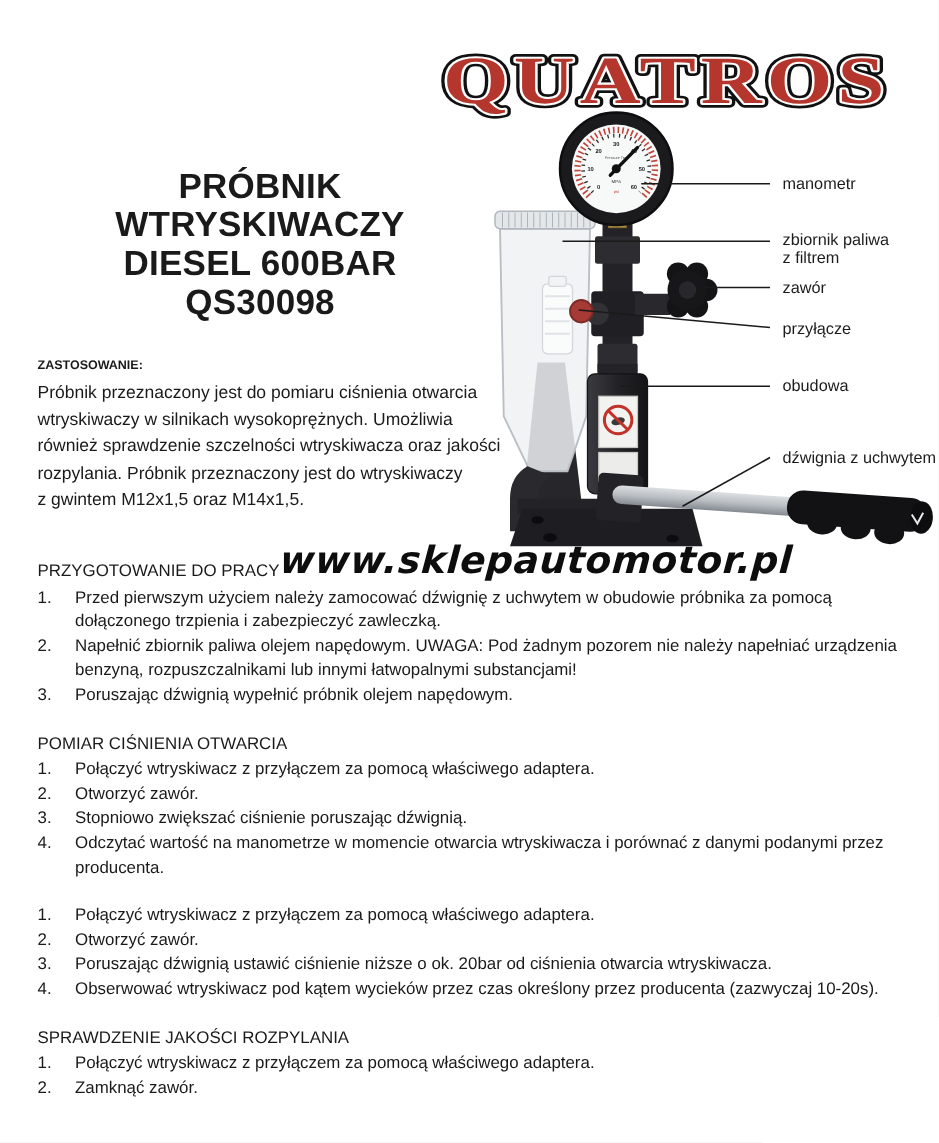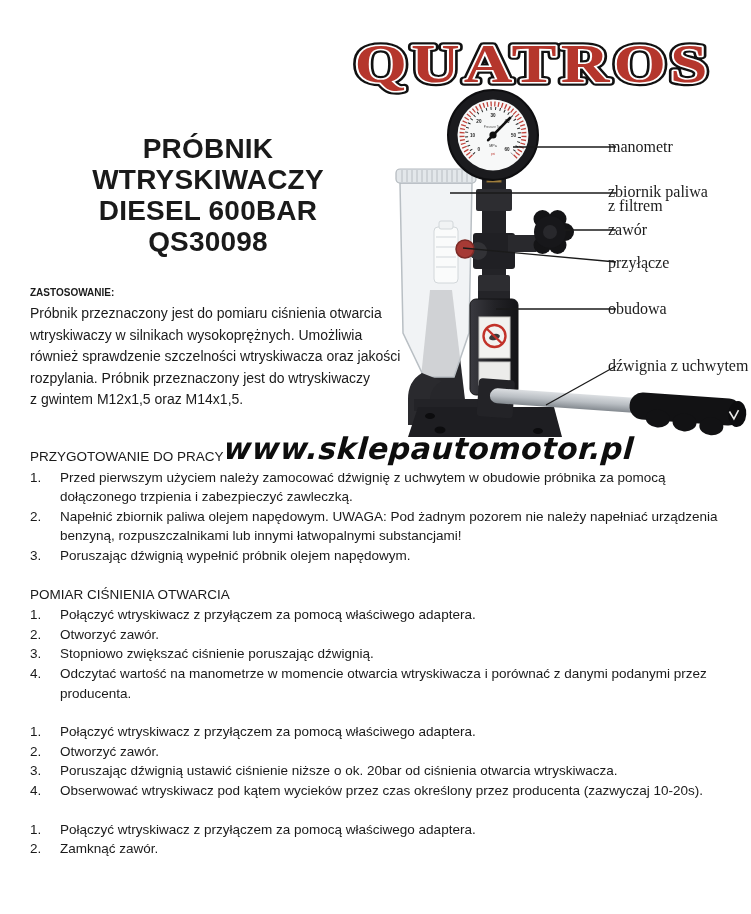--- a/index.html
+++ b/index.html
@@ -9,22 +9,22 @@
   
   .logo-wrap{position:absolute;left:0;right:3px;top:22px;display:flex;justify-content:flex-end;}
 
   
   .title-block{position:absolute;left:28px;top:133px;width:360px;text-align:center;}
   .title-line{font-size:28px;font-weight:bold;line-height:31px;letter-spacing:0.2px;}
 
   
   .figure{position:absolute;left:378px;top:85px;width:373px;height:368px;}
   .figure svg{position:absolute;left:0;top:0;}
-  .fig-label{position:absolute;left:230px;font-size:16px;line-height:14px;color:#1c1c1c;
-             white-space:pre-line;font-family:Liberation Serif, serif;}
+  .fig-label{position:absolute;left:248px;font-size:13px;line-height:14px;color:#1c1c1c;
+             white-space:pre-line;}
 
   
   .zasto{position:absolute;left:30px;top:287px;width:385px;}
   .zasto-head{font-size:10px;font-weight:bold;margin-bottom:5px;}
   .zasto-body{font-size:14px;line-height:21.5px;white-space:pre-line;}
 
   
   .website{position:absolute;left:224px;top:431px;font-family:"DejaVu Sans",sans-serif;
            font-weight:bold;font-style:italic;font-size:30px;transform:skewX(-4deg);
            letter-spacing:0.5px;color:#0d0d0d;}
@@ -250,20 +250,21 @@
           <div class="li">
             <span class="num">3.</span>
             <span class="itxt">Poruszając dźwignią ustawić ciśnienie niższe o ok. 20bar od ciśnienia otwarcia wtryskiwacza.</span>
           </div>
           <div class="li">
             <span class="num">4.</span>
             <span class="itxt">Obserwować wtryskiwacz pod kątem wycieków przez czas określony przez producenta (zazwyczaj 10-20s).</span>
           </div>
         </div>
         <div class="subsection">
+          <div class="sub-title">SPRAWDZENIE JAKOŚCI ROZPYLANIA</div>
           <div class="li">
             <span class="num">1.</span>
             <span class="itxt">Połączyć wtryskiwacz z przyłączem za pomocą właściwego adaptera.</span>
           </div>
           <div class="li">
             <span class="num">2.</span>
             <span class="itxt">Zamknąć zawór.</span>
           </div>
         </div>
       </div>

